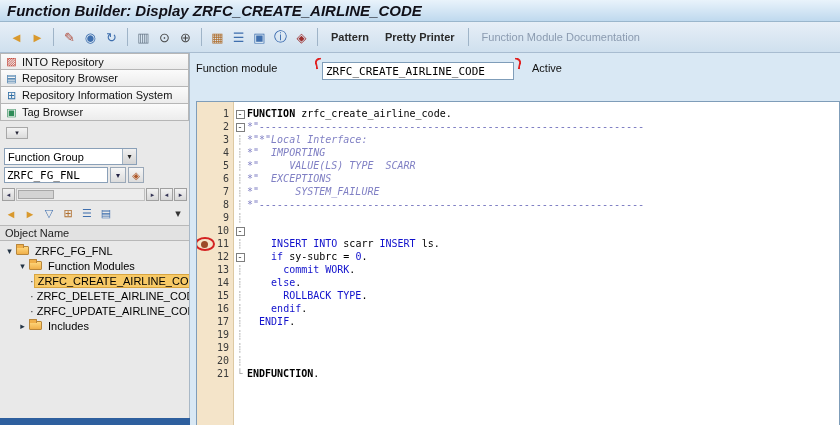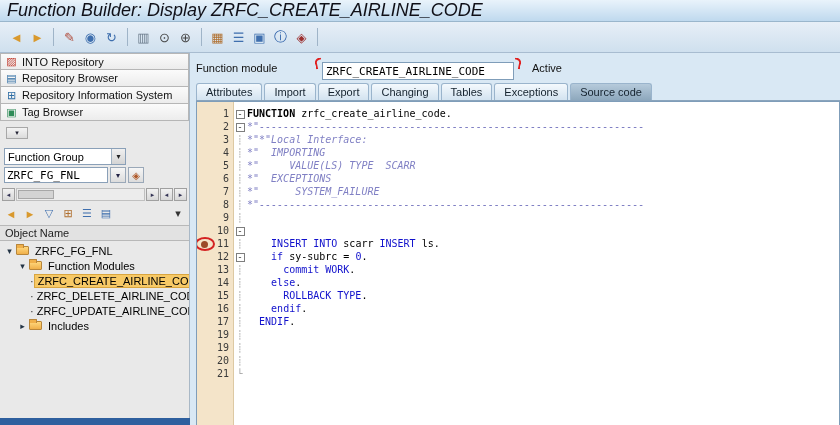--- a/index.html
+++ b/index.html
@@ -4,21 +4,21 @@
 <style>
   *{box-sizing:border-box;margin:0;padding:0}
   html,body{background:#fff}
   .app{position:relative;width:840px;height:425px;overflow:hidden;
        font-family:"Liberation Sans",sans-serif;font-size:11px;background:#fff}
 
   
   .titlebar{position:absolute;left:0;top:0;right:0;height:22px;
     background:linear-gradient(#e9f3fb,#bfd9ee);border-bottom:1px solid #9ab6cc;
     display:flex;align-items:center;padding-left:7px}
-  .title-text{font-weight:normal;font-style:italic;font-size:18px;color:#101018}
+  .title-text{font-weight:bold;font-style:italic;font-size:15px;color:#101018}
 
   
   .toolbar{position:absolute;left:0;top:22px;right:0;height:31px;
     background:linear-gradient(#e7eff7,#cfe0ee);border-bottom:1px solid #a8bcd0;
     display:flex;align-items:center;padding:0 6px}
   .tb-icons,.tb-buttons{display:flex;align-items:center}
   .tb-icon{width:21px;height:20px;display:flex;align-items:center;justify-content:center;
     font-size:13px;border-radius:2px}
   .tb-sep{width:1px;height:18px;background:#9fb4c8;margin:0 5px;flex:none}
   .tb-btn{padding:2px 8px;font-weight:bold;color:#2a2a2a;white-space:nowrap}
@@ -28,21 +28,21 @@
   .sidebar{position:absolute;left:0;top:53px;width:190px;bottom:7px;background:#e9e9e9;
     border-right:1px solid #a9b8c6;overflow:hidden}
   .nav-btn{height:17px;display:flex;align-items:center;gap:4px;
     background:linear-gradient(#fbfbfb,#ececec);border:1px solid #b6b6b6;border-top:none;
     padding:0 4px;color:#111;cursor:default}
   .nav-btn:first-child{border-top:1px solid #b6b6b6}
   .nav-icon{width:13px;text-align:center;font-size:11px}
   .side-collapse{width:22px;height:12px;margin:6px 0 0 6px;
     background:linear-gradient(#f4f4f4,#dcdcdc);border:1px solid #a8a8a8;
     display:flex;align-items:center;justify-content:center;font-size:7px;color:#223}
-  .combo{width:122px;height:17px;background:#fff;border:1px solid #8aa0b8;
+  .combo{width:133px;height:17px;background:#fff;border:1px solid #8aa0b8;
     display:flex;align-items:center;margin:9px 0 2px 4px}
   .combo-text{flex:1;padding-left:3px;white-space:nowrap}
   .combo-arrow{width:14px;height:100%;background:linear-gradient(#f0f0f0,#d4d4d4);
     border-left:1px solid #9fb0c0;display:flex;align-items:center;justify-content:center;
     font-size:8px;color:#222}
   .obj-row{display:flex;gap:2px;margin:2px 0 0 4px;align-items:center}
   .obj-input{width:104px;height:16px;border:1px solid #8aa0b8;
     font:11px "DejaVu Sans Mono",monospace;padding:0 2px;background:#fff}
   .mini-btn{width:16px;height:16px;background:linear-gradient(#f6f6f6,#dcdcdc);
     border:1px solid #9aa8b8;display:flex;align-items:center;justify-content:center;
@@ -138,20 +138,26 @@
         <span class="tb-icon" style="color: rgb(68, 68, 68);">⊙</span>
         <span class="tb-icon" style="color: rgb(68, 68, 68);">⊕</span>
         <span class="tb-sep"></span>
         <span class="tb-icon" style="color: rgb(176, 112, 48);">▦</span>
         <span class="tb-icon" style="color: rgb(63, 111, 174);">☰</span>
         <span class="tb-icon" style="color: rgb(63, 111, 174);">▣</span>
         <span class="tb-icon" style="color: rgb(43, 95, 168);">ⓘ</span>
         <span class="tb-icon" style="color: rgb(156, 47, 47);">◈</span>
       </div>
     <div class="tb-sep"></div>
+    <div class="tb-buttons" id="tb-buttons">
+        <span class="tb-btn">Pattern</span>
+        <span class="tb-btn">Pretty Printer</span>
+        <span class="tb-sep"></span>
+        <span class="tb-btn disabled">Function Module Documentation</span>
+      </div>
   </div>
 
   <div class="sidebar">
     <div id="nav-buttons">
         <div class="nav-btn">
           <span class="nav-icon" style="color: rgb(192, 57, 43);">▨</span>
           <span class="nav-label">INTO Repository</span>
         </div>
         <div class="nav-btn">
           <span class="nav-icon" style="color: rgb(46, 109, 164);">▤</span>
@@ -242,29 +248,20 @@
     <div class="fm-row">
       <span class="fm-label">Function module</span>
       <span class="fm-wrap">
         <input class="fm-input" value="ZRFC_CREATE_AIRLINE_CODE" style="">
         <span class="mark mark-l"></span>
         <span class="mark mark-r"></span>
       </span>
       <span class="fm-status">Active</span>
     </div>
 
-    <div class="tabs" id="tabs">
-        <span class="tab">Attributes</span>
-        <span class="tab">Import</span>
-        <span class="tab">Export</span>
-        <span class="tab">Changing</span>
-        <span class="tab">Tables</span>
-        <span class="tab">Exceptions</span>
-        <span class="tab selected">Source code</span>
-      </div>
 
     <div class="editor">
       <div id="code">
           <div class="c-line">
             <span class="g">
               <span class="bp"></span>
               <span class="ln">1</span>
             </span>
             <span class="f"><span class="fold-box">-</span></span>
             <span class="t"><span class="kb">FUNCTION</span><span class="pl"> zrfc_create_airline_code.</span></span>
@@ -422,17 +419,18 @@
             </span>
             <span class="f">┊</span>
             <span class="t"></span>
           </div>
           <div class="c-line">
             <span class="g">
               <span class="bp"></span>
               <span class="ln">21</span>
             </span>
             <span class="f">└</span>
+            <span class="t"><span class="kb">ENDFUNCTION</span><span class="pl">.</span></span>
           </div>
         </div>
     </div>
   </div>
 </div>
 
 </body></html>

